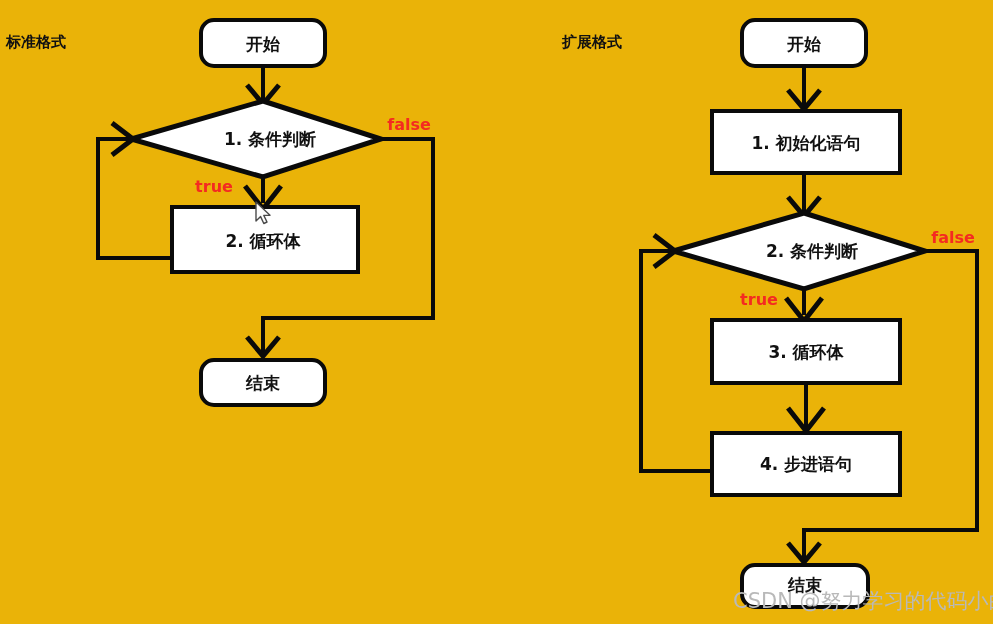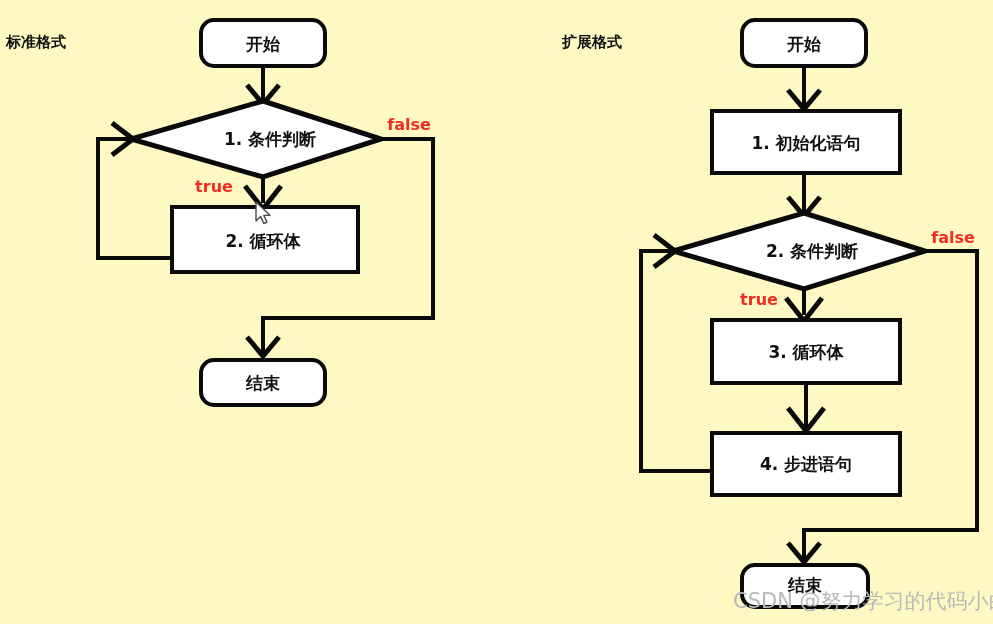--- a/index.html
+++ b/index.html
@@ -7,21 +7,21 @@
     padding: 0;
     background: #ffffff;
   }
   body {
     font-family: "DejaVu Sans", "Liberation Sans", sans-serif;
   }
   #canvas {
     position: relative;
     width: 993px;
     height: 624px;
-    background: #fef9c3;
+    background: #eab308;
     overflow: hidden;
   }
   svg.diagram-layer {
     position: absolute;
     top: 0;
     left: 0;
     width: 993px;
     height: 624px;
   }
   .shape-stroke {

